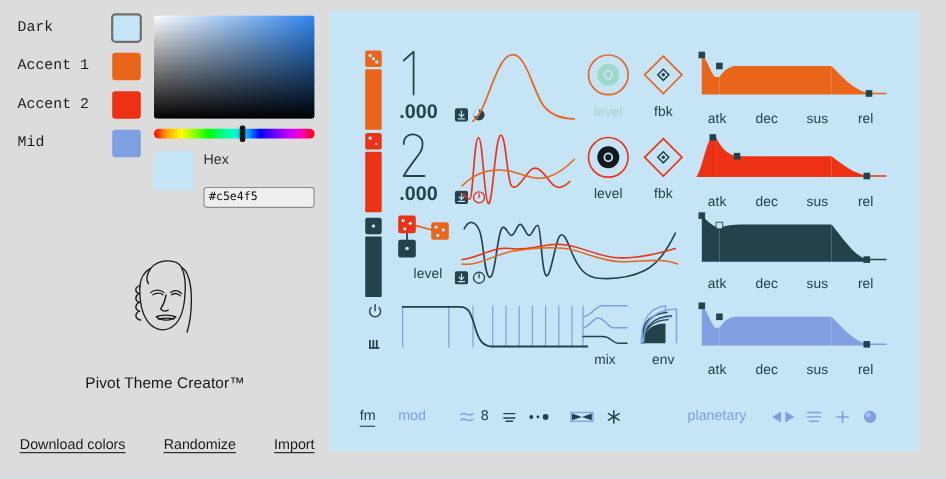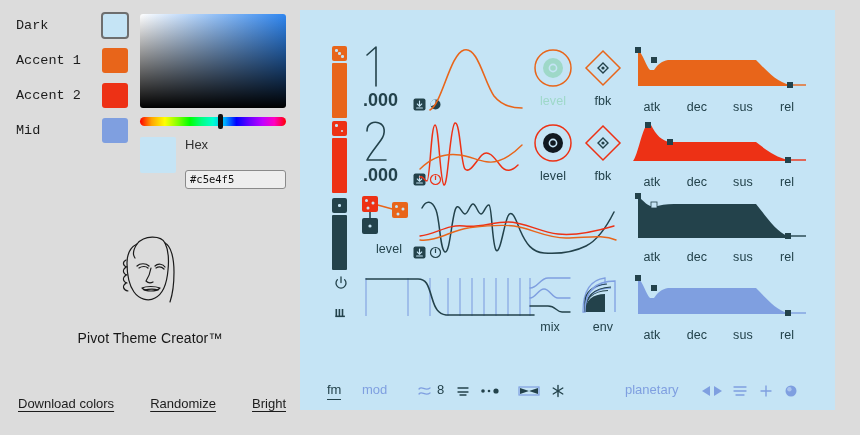--- a/index.html
+++ b/index.html
@@ -67,21 +67,21 @@
     width: 100%; height: 19px;
     border: 1px solid #8a8a8a; border-radius: 3px;
     background: #eeeeee; color: #101010;
     font-family: "DejaVu Sans Mono", monospace;
     font-size: 10.5px; padding: 0 4px;
     line-height: 17px;
   }
 
   
   #brand { position: absolute; left: 0; top: 230px; width: 300px; text-align: center; }
-  #brand-title { font-size: 14px; color: #161616; margin-top: 10px; letter-spacing: .1px; }
+  #brand-title { font-size: 14px; color: #161616; margin-top: 20px; letter-spacing: .1px; }
 
   
   #footer-links {
     position: absolute; left: 18px; bottom: 24px;
     width: 268px; display: flex; justify-content: space-between;
     align-items: baseline;
   }
   .flink {
     font-size: 13px; color: #1c1c1c;
     text-decoration: underline; text-underline-offset: 3px;
@@ -109,21 +109,21 @@
 
   .lbl {
     font-size: 12.5px; color: #23424b;
     text-align: center; letter-spacing: .1px;
   }
   .lbl.hover { color: #9ed8c8; }
   .osc-dec { font-size: 18px; color: #23424b; font-weight: bold; }
 
   
   #toolbar {
-    position: absolute; left: 0; top: 364px;
+    position: absolute; left: 0; top: 352px;
     width: 464px; height: 40px;
   }
   .tb-item {
     position: absolute; font-size: 13px; color: #7f9fe0;
     cursor: pointer;
   }
   .tb-item.active {
     color: #23424b;
     border-bottom: 1.5px solid #23424b; padding-bottom: 2px;
   }
@@ -185,21 +185,21 @@
         <path d="M31 58 C35 56, 44 56, 49 58 C45 62, 35 62, 31 58 Z"></path>
         <path d="M33 60 C38 59, 44 59, 47 60"></path>
       </g>
     </svg>
     <div id="brand-title">Pivot Theme Creator™</div>
   </div>
 
   <div id="footer-links">
     <span class="flink">Download colors</span>
     <span class="flink">Randomize</span>
-    <span class="flink">Bright</span>
+    <span class="flink">Import</span>
   </div>
 </div>
 
 <div id="right-scroll-gutter"></div>
 <div id="right-panel">
 
   <div class="synth-row" style="top:30px;height:80px;">
 
     <div style="position:absolute;left:32px;top:6px;">
       <div class="slider-die" style="background:#e8651a;">

